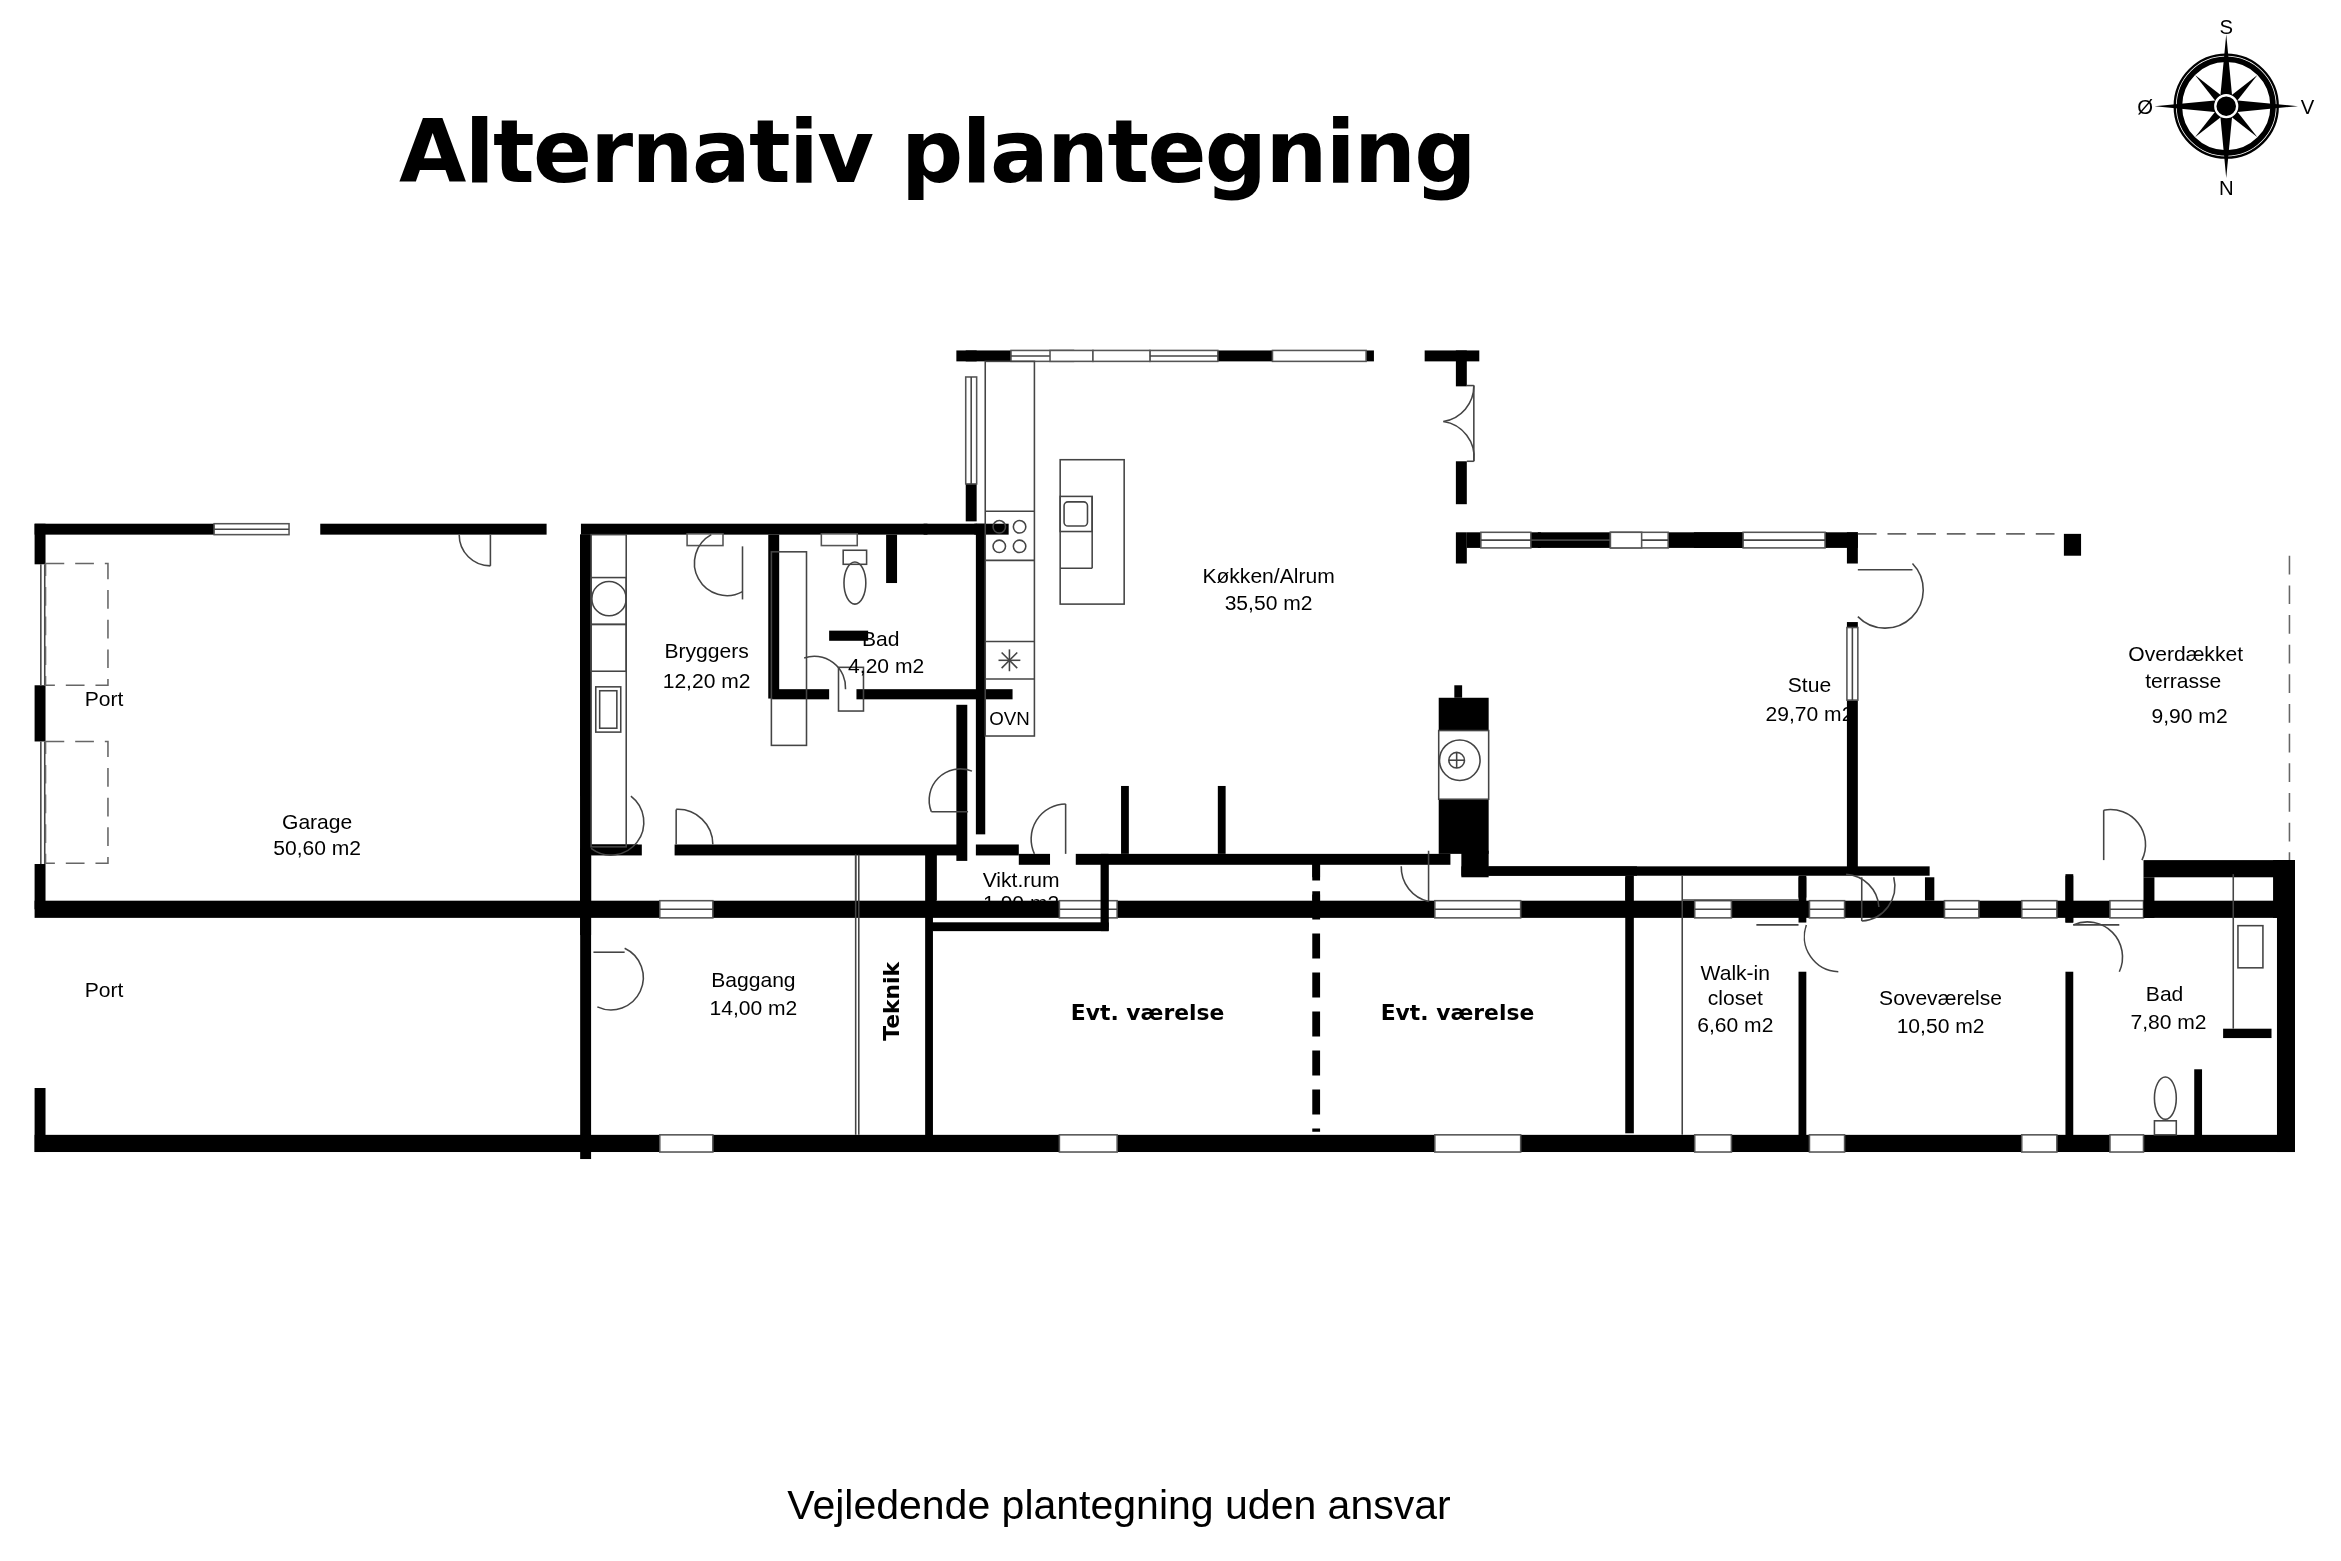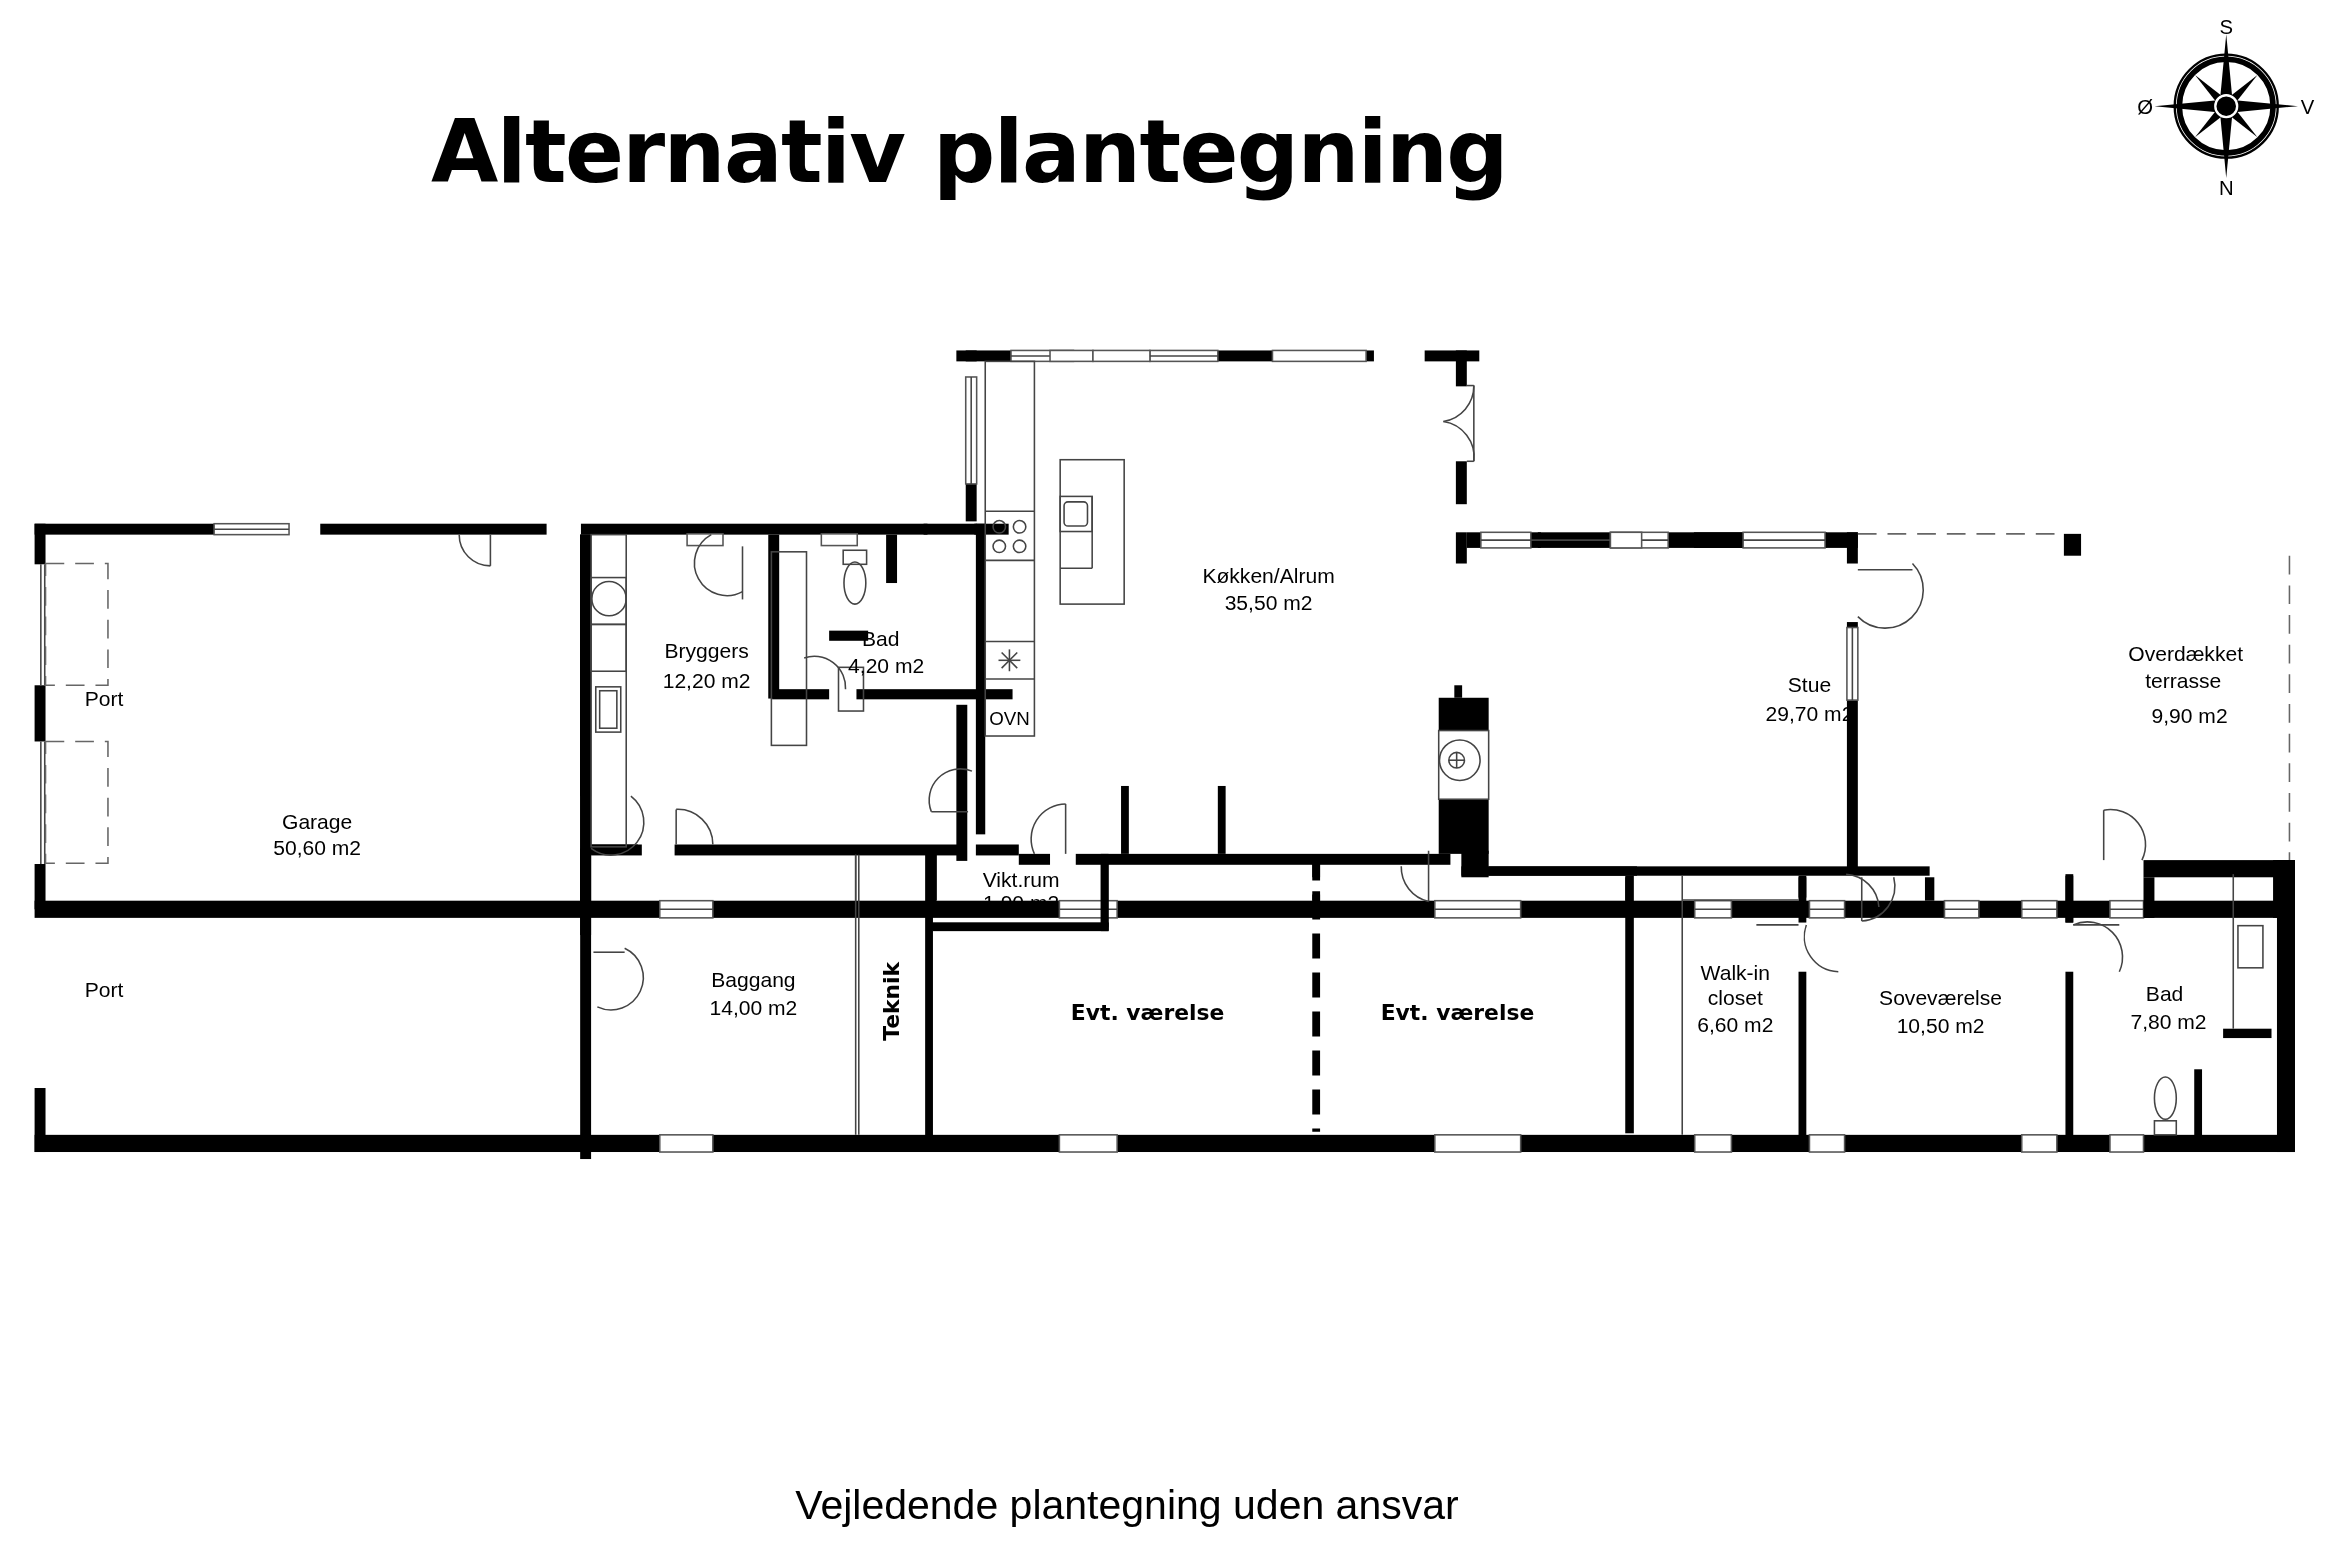--- a/index.html
+++ b/index.html
@@ -1,18 +1,18 @@
 <!DOCTYPE html>
 <html style="font-size:12.5px"><head>
 <meta charset="utf-8">
 <style>
   html, body { margin: 0; padding: 0; background: #ffffff; }
   body { width: 2342px; height: 1561px; position: relative; overflow: hidden; font-family: "Liberation Sans", sans-serif; }
-  .title { position: absolute; left: 0; width: 1874px; top: 101px; text-align: center; font-family: "DejaVu Sans", sans-serif; font-weight: bold; font-size: 87px; letter-spacing: -1.6px; color: #000; padding-left: 32px; }
-  .footer { position: absolute; left: 8px; width: 2238px; top: 1482px; text-align: center; font-family: "Liberation Sans", sans-serif; font-size: 41px; color: #000; }
+  .title { position: absolute; left: 0; width: 1874px; top: 101px; text-align: center; font-family: "DejaVu Sans", sans-serif; font-weight: bold; font-size: 87px; letter-spacing: -1.6px; color: #000; }
+  .footer { position: absolute; left: 0; width: 2238px; top: 1482px; text-align: center; font-family: "Liberation Sans", sans-serif; font-size: 41px; color: #000; }
   svg.plan { position: absolute; left: 0; top: 0; }
   .w { fill: #000; }
   .win { fill: #fff; stroke: #555; stroke-width: 2; }
   .thin { fill: none; stroke: #444; stroke-width: 2; }
   .dash { fill: none; stroke: #666; stroke-width: 2; stroke-dasharray: 24 14; }
   .lbl { font-family: "Liberation Sans", sans-serif; font-size: 27px; fill: #000; text-anchor: middle; }
   .lblb { font-family: "DejaVu Sans", sans-serif; font-weight: bold; font-size: 28px; fill: #000; text-anchor: middle; }
   .compass-l { font-family: "Liberation Sans", sans-serif; font-size: 26px; fill: #000; text-anchor: middle; }
 </style>
 </head>

